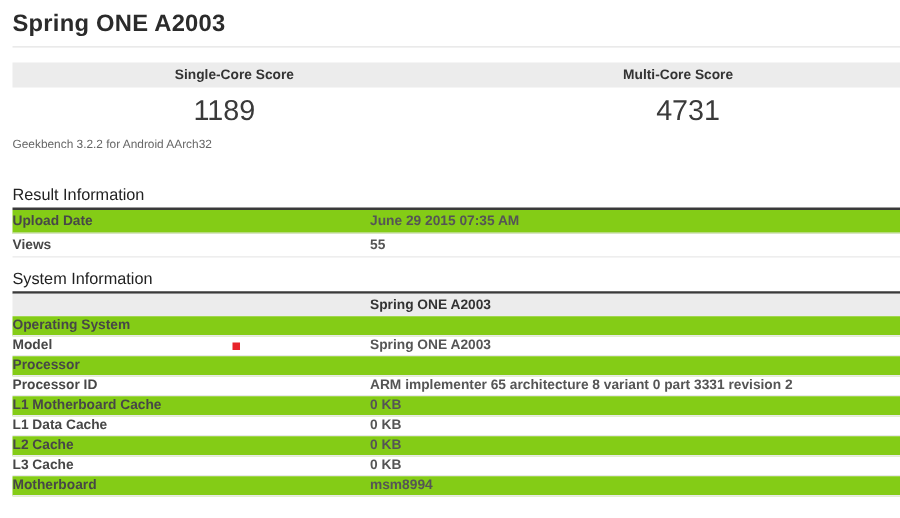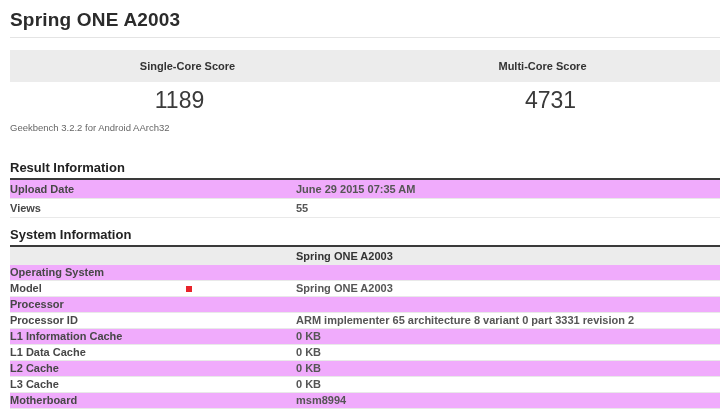--- a/index.html
+++ b/index.html
@@ -23,21 +23,21 @@
   .title-divider {
     border: none;
     border-top: 1px solid #e4e4e4;
     margin: 0 0 12px 0;
   }
 
   
   .score-header-bar {
     display: flex;
     background: #ececec;
-    height: 32px;
+    height: 20px;
     align-items: center;
   }
   .score-header-cell {
     flex: 1;
     text-align: center;
     font-size: 11px;
     font-weight: bold;
     color: #333;
   }
   .score-values {
@@ -53,38 +53,38 @@
   }
   .benchmark-caption {
     font-size: 9.5px;
     color: #666;
     margin: 2px 0 0 0;
   }
 
   
   .section-heading {
     font-size: 13px;
-    font-weight: bold;
+    font-weight: normal;
     color: #222;
     padding-bottom: 3px;
     border-bottom: 2px solid #3a3a3a;
   }
   .section-result { margin-top: 27px; }
   .section-system { margin-top: 9px; }
 
   
   .info-table { width: 100%; }
   .info-row {
     display: flex;
     align-items: center;
     min-height: 16px;
     position: relative;
     border-bottom: 1px solid #e9e9e9;
   }
-  .info-row.stripe { background: #f0abfc; }
+  .info-row.stripe { background: #84cc16; }
   .result-table .info-row { min-height: 19px; }
   .row-label {
     flex: 0 0 286px;
     font-size: 11px;
     font-weight: bold;
     color: #474747;
     line-height: 13px;
   }
   .row-value {
     flex: 1;
@@ -174,21 +174,21 @@
             <div class="row-value">Spring ONE A2003</div>
           </div>
           <div class="info-row stripe">
             <div class="row-label">Processor</div>
           </div>
           <div class="info-row">
             <div class="row-label">Processor ID</div>
             <div class="row-value">ARM implementer 65 architecture 8 variant 0 part 3331 revision 2</div>
           </div>
           <div class="info-row stripe">
-            <div class="row-label">L1 Information Cache</div>
+            <div class="row-label">L1 Motherboard Cache</div>
             <div class="row-value">0 KB</div>
           </div>
           <div class="info-row">
             <div class="row-label">L1 Data Cache</div>
             <div class="row-value">0 KB</div>
           </div>
           <div class="info-row stripe">
             <div class="row-label">L2 Cache</div>
             <div class="row-value">0 KB</div>
           </div>

